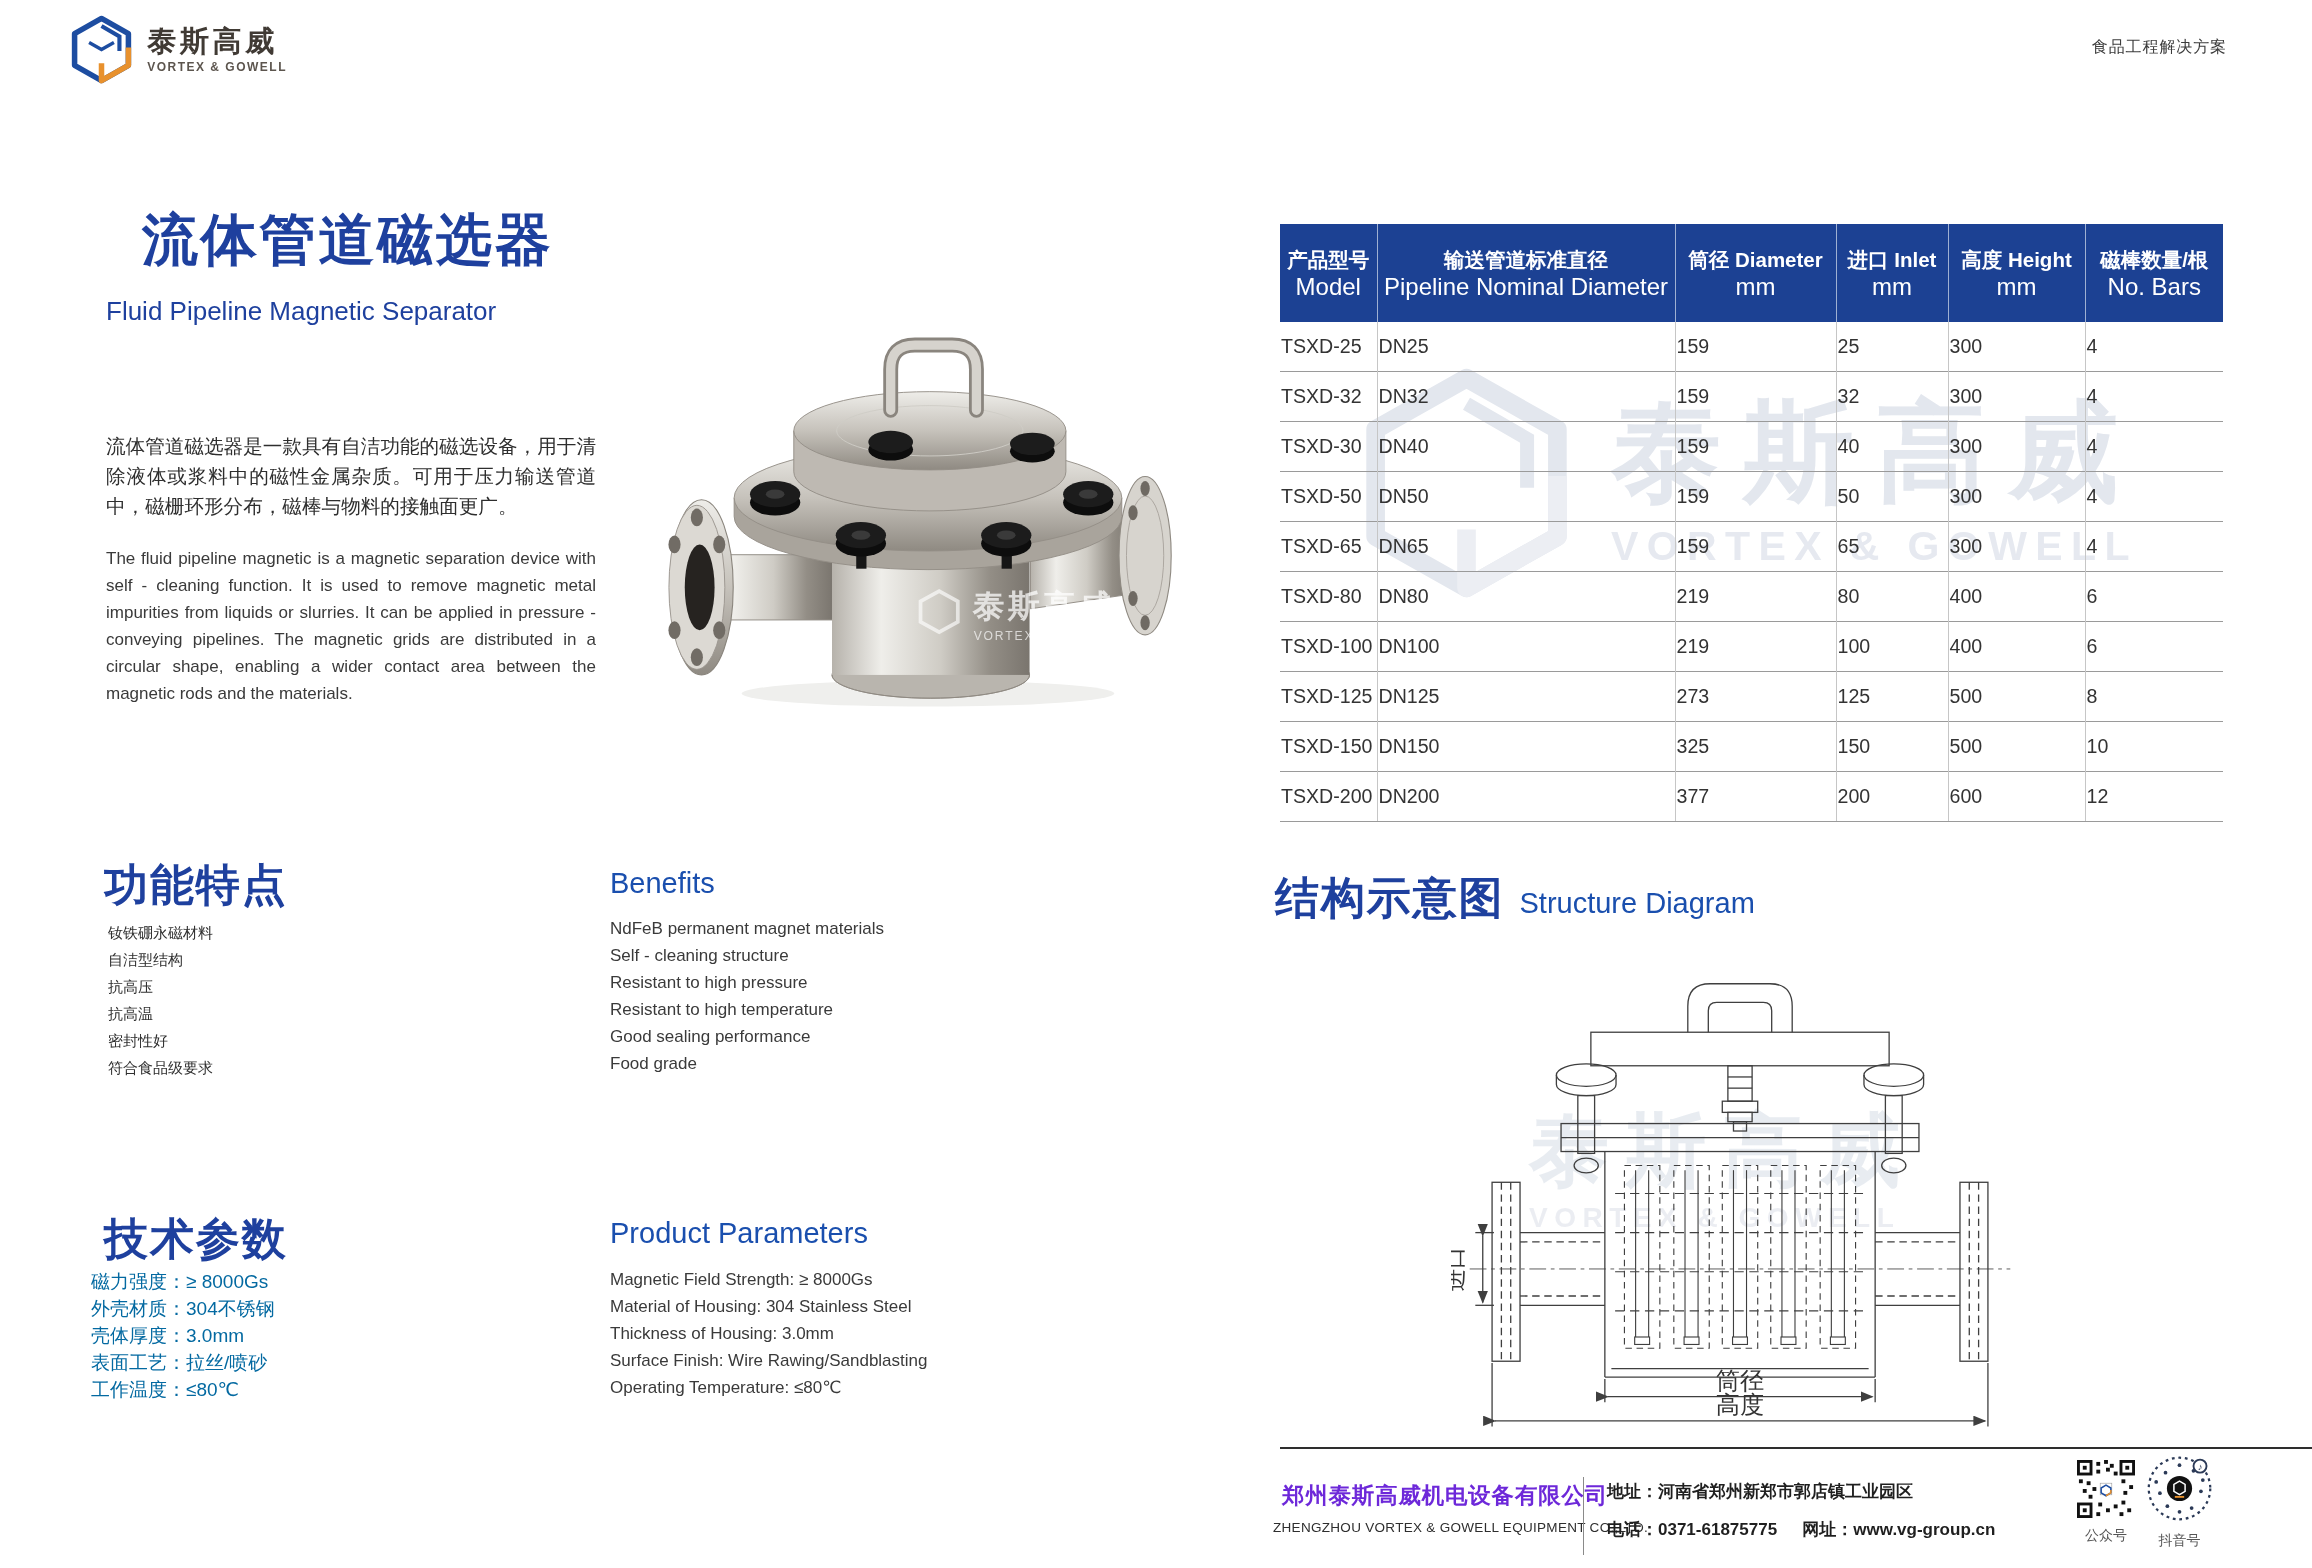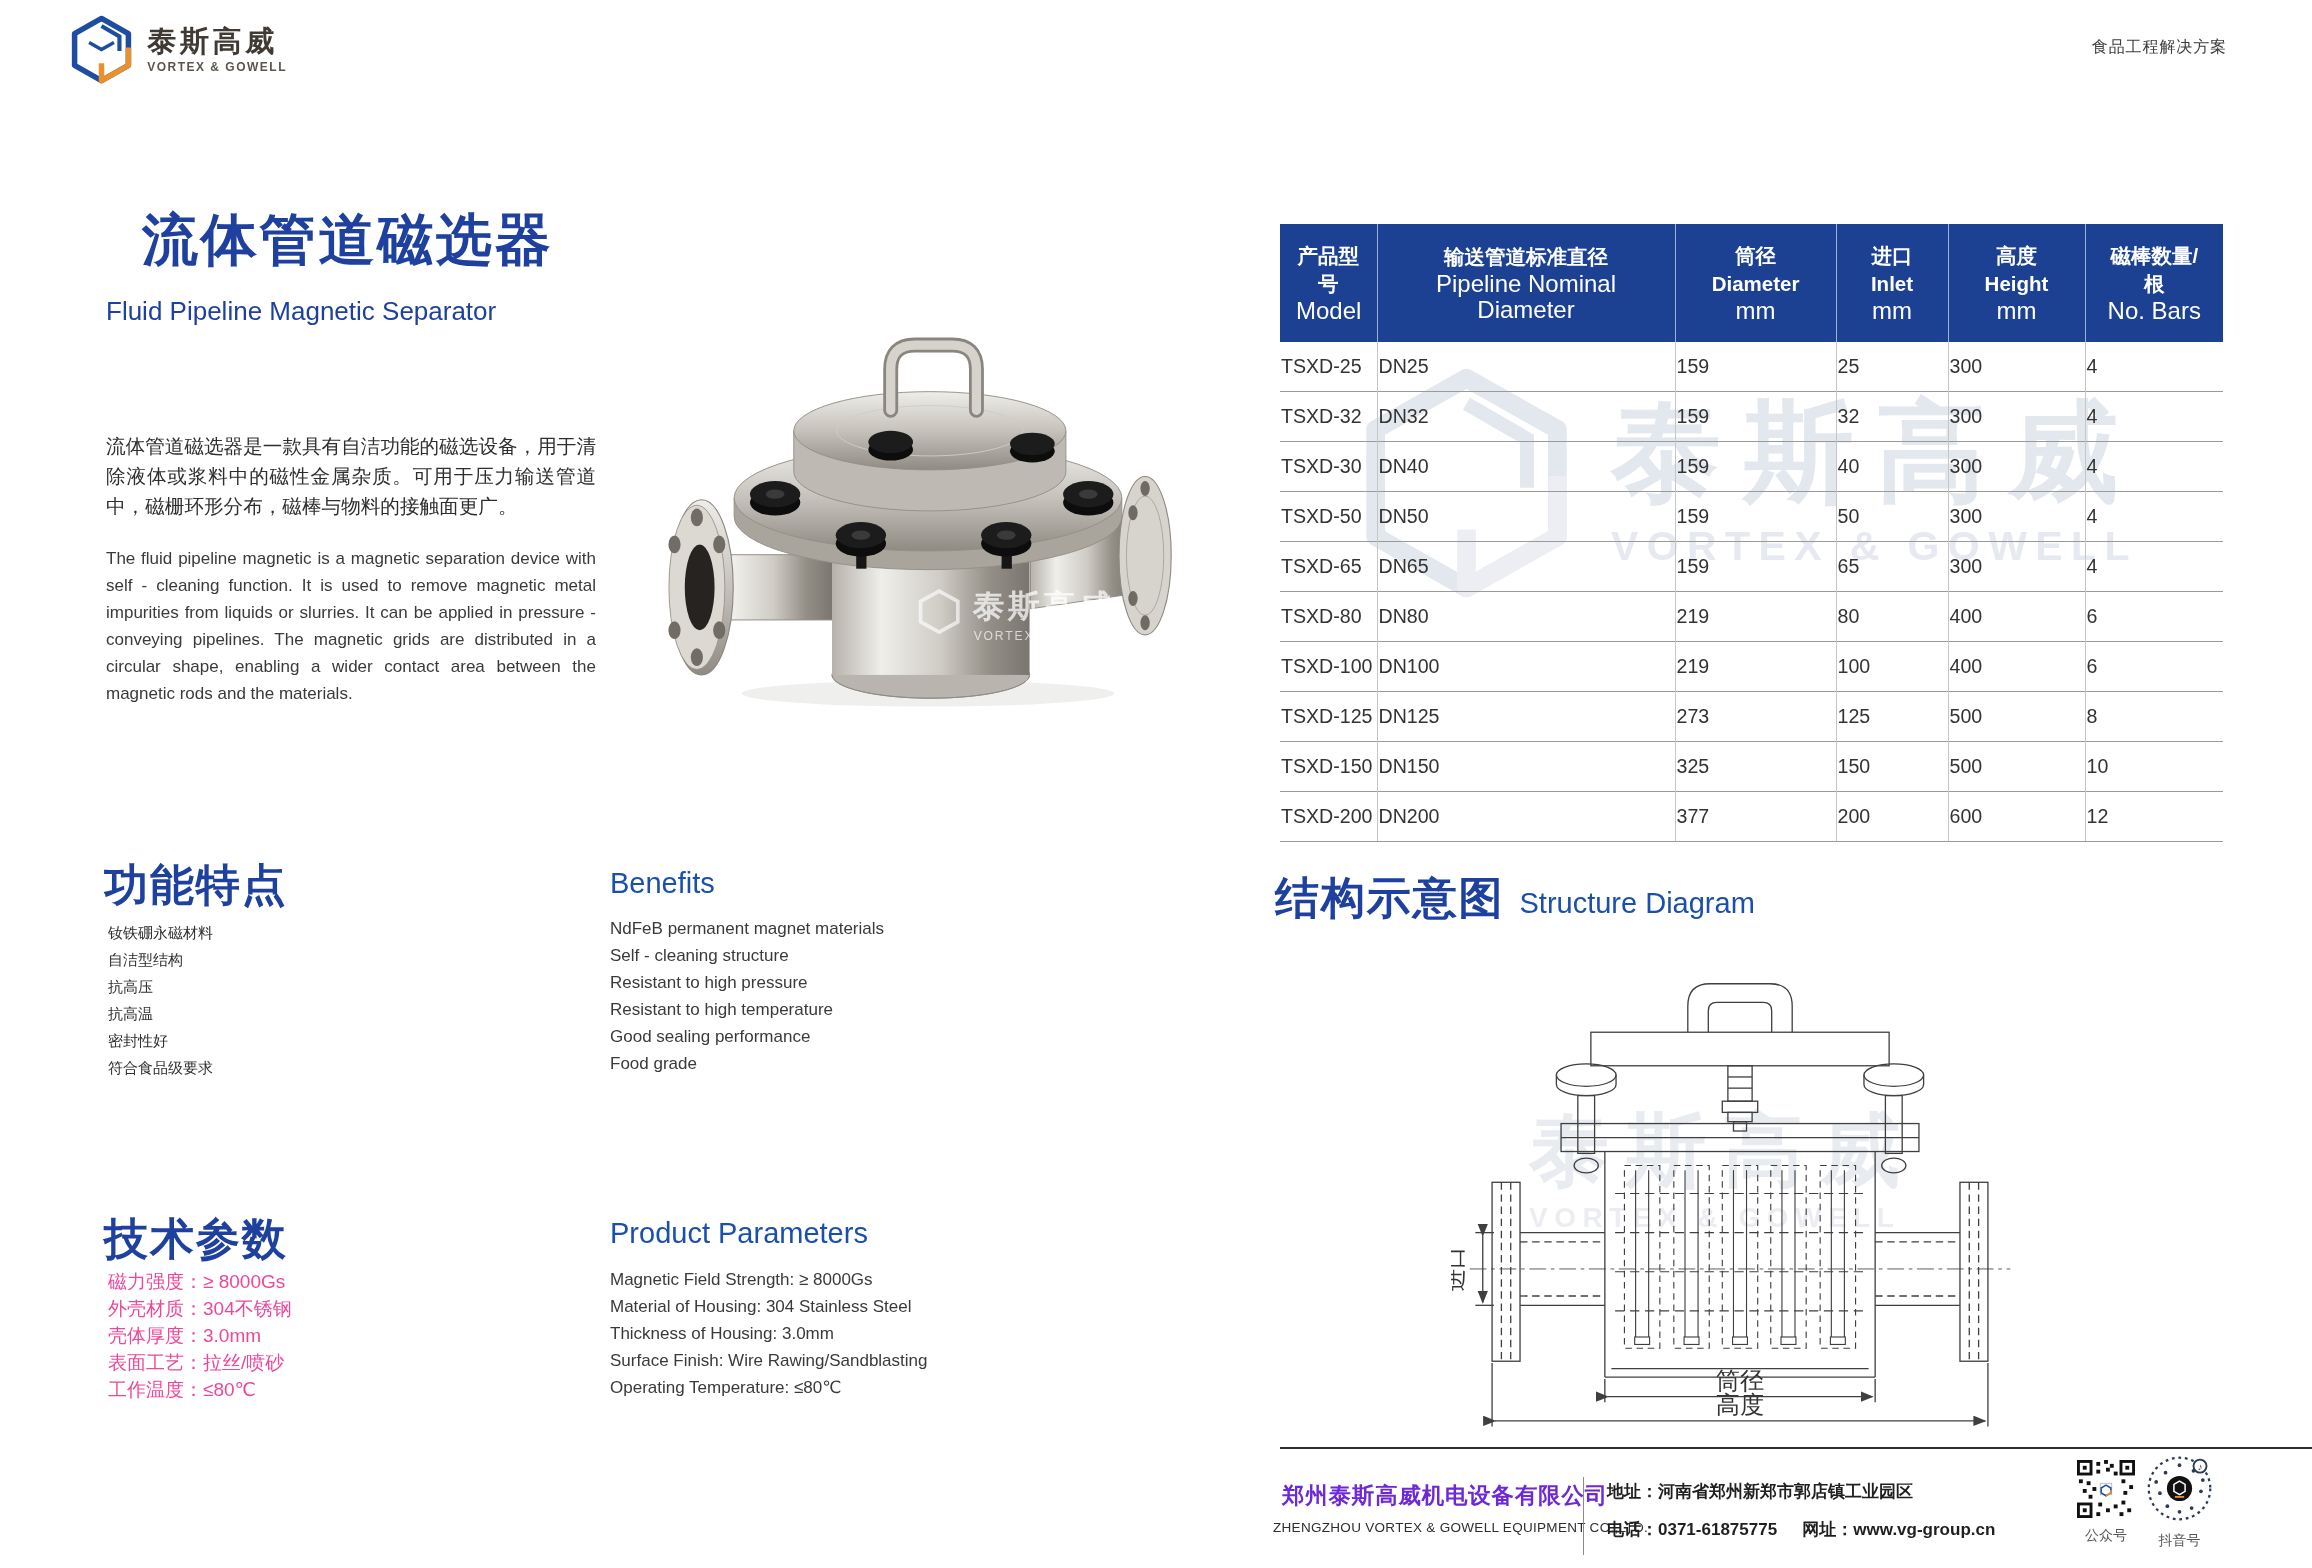--- a/index.html
+++ b/index.html
@@ -19,41 +19,41 @@
   .title-en{left:106px;top:296px;font-size:26px;color:#1e409e;}
   .desc-cn{left:106px;top:431px;width:490px;font-size:19.6px;line-height:30px;color:#2e2e2e;text-align:justify;}
   .desc-en{left:106px;top:545px;width:490px;font-size:17px;line-height:27px;color:#3a3a3a;text-align:justify;}
 
   
   .table-zone{left:1280px;top:224px;width:943px;}
   .tbl-watermark{left:1350px;top:343px;display:flex;align-items:center;pointer-events:none;}
   .wm-text-cn{font-size:110px;font-weight:700;color:#e3e7ee;letter-spacing:22.4px;line-height:112px;white-space:nowrap;}
   .wm-text-en{font-size:41px;font-weight:700;color:#e6e9f0;letter-spacing:8.4px;margin-top:15px;white-space:nowrap;}
   table.spec{border-collapse:collapse;width:943px;table-layout:fixed;position:relative;}
-  table.spec th{background:#1c4193;color:#fff;height:86px;vertical-align:middle;font-weight:bold;padding:16px;}
+  table.spec th{background:#1c4193;color:#fff;height:86px;vertical-align:middle;font-weight:bold;padding:6px;}
   table.spec th + th{border-left:0.9px solid #9fb0d2;}
   .th1{font-size:20.5px;line-height:28px;}
   .th2{font-size:24px;line-height:26px;font-weight:normal;}
   table.spec td{height:47px;text-align:left;font-size:19.6px;color:#333;border-top:0.9px solid #9a9a9a;background:transparent;}
   table.spec tbody tr:first-child td{border-top:none;}
   table.spec td + td{border-left:0.9px solid #c6c6c6;}
   table.spec tbody tr:last-child td{border-bottom:0.9px solid #9a9a9a;}
   td.model{color:#1d4fa0;}
 
   
   .h-cn{font-size:44px;font-weight:800;color:#1e409e;letter-spacing:1.9px;}
   .h-en{font-size:29px;color:#1a4fae;}
   ul.plain{list-style:none;margin:0;padding:0;}
   ul.plain li{line-height:27px;}
   .features-title{left:104px;top:856px;}
   .features-list{left:108px;top:919px;font-size:15px;color:#2f2f2f;}
   .benefits-title{left:610px;top:867px;}
   .benefits-list{left:610px;top:915px;font-size:17px;color:#3a3a3a;}
   .tech-title{left:104px;top:1210px;}
-  .tech-list{left:108px;top:1268px;font-size:19px;color:#ec4899;}
+  .tech-list{left:91px;top:1268px;font-size:19px;color:#0369a1;}
   .pp-title{left:610px;top:1217px;}
   .pp-list{left:610px;top:1266px;font-size:17px;color:#3a3a3a;}
 
   
   .structure-head{left:1275px;top:869px;display:flex;align-items:baseline;gap:15px;}
   .diagram-wm{left:1529px;top:1109px;pointer-events:none;}
   .diagram-wm .wm-text-cn{font-size:80px;letter-spacing:17px;color:rgba(214,220,230,0.55);line-height:84px;}
   .diagram-wm .wm-text-en{font-size:28px;letter-spacing:6.5px;color:rgba(218,223,232,0.55);margin-top:9.3px;}
   .diagram{left:1451px;top:953px;}
 

